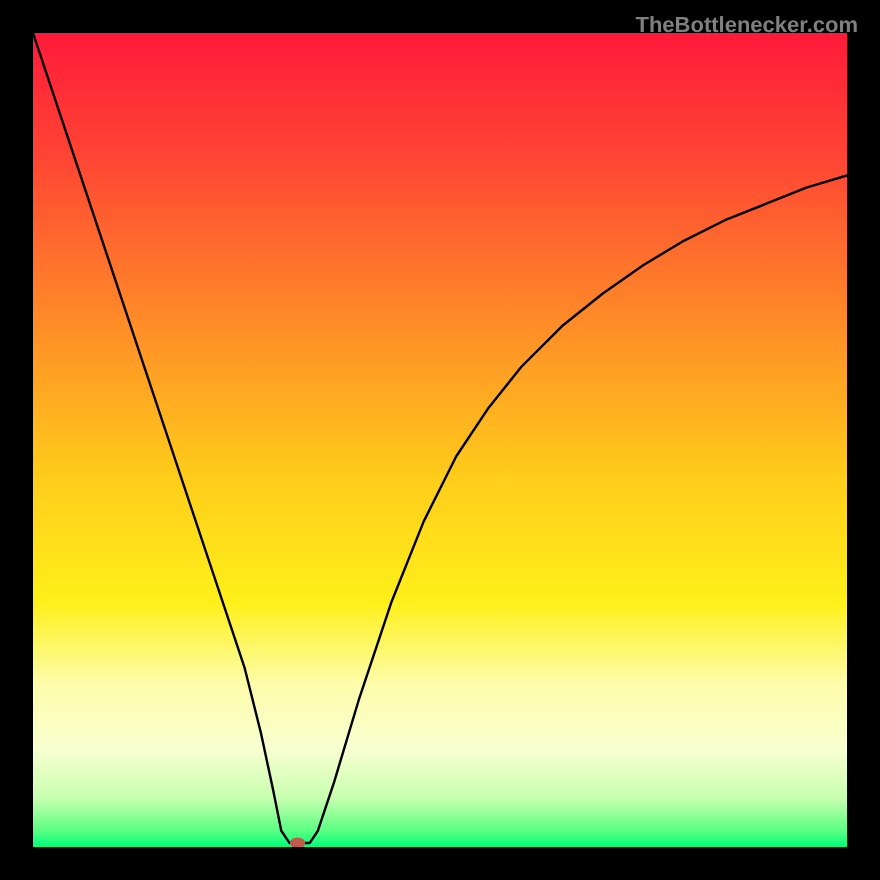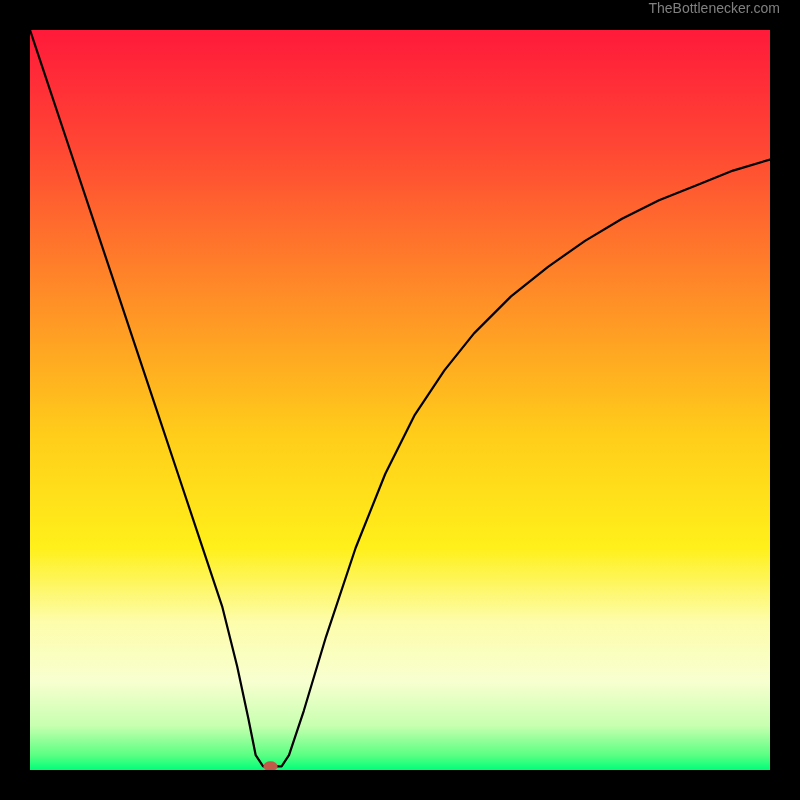--- a/index.html
+++ b/index.html
@@ -11,25 +11,25 @@
     font-family: Arial, sans-serif;
     overflow: hidden;
   }
   .container {
     position: relative;
     width: 800px;
     height: 800px;
   }
   .watermark {
     position: absolute;
-    top: 0;
+    top: 12px;
     right: 20px;
     color: #808080;
-    font-size: 14px;
-    font-weight: 400;
+    font-size: 20px;
+    font-weight: 700;
     z-index: 10;
   }
   .plot-area {
     position: absolute;
     top: 30px;
     left: 30px;
     width: 740px;
     height: 740px;
   }
   svg {

